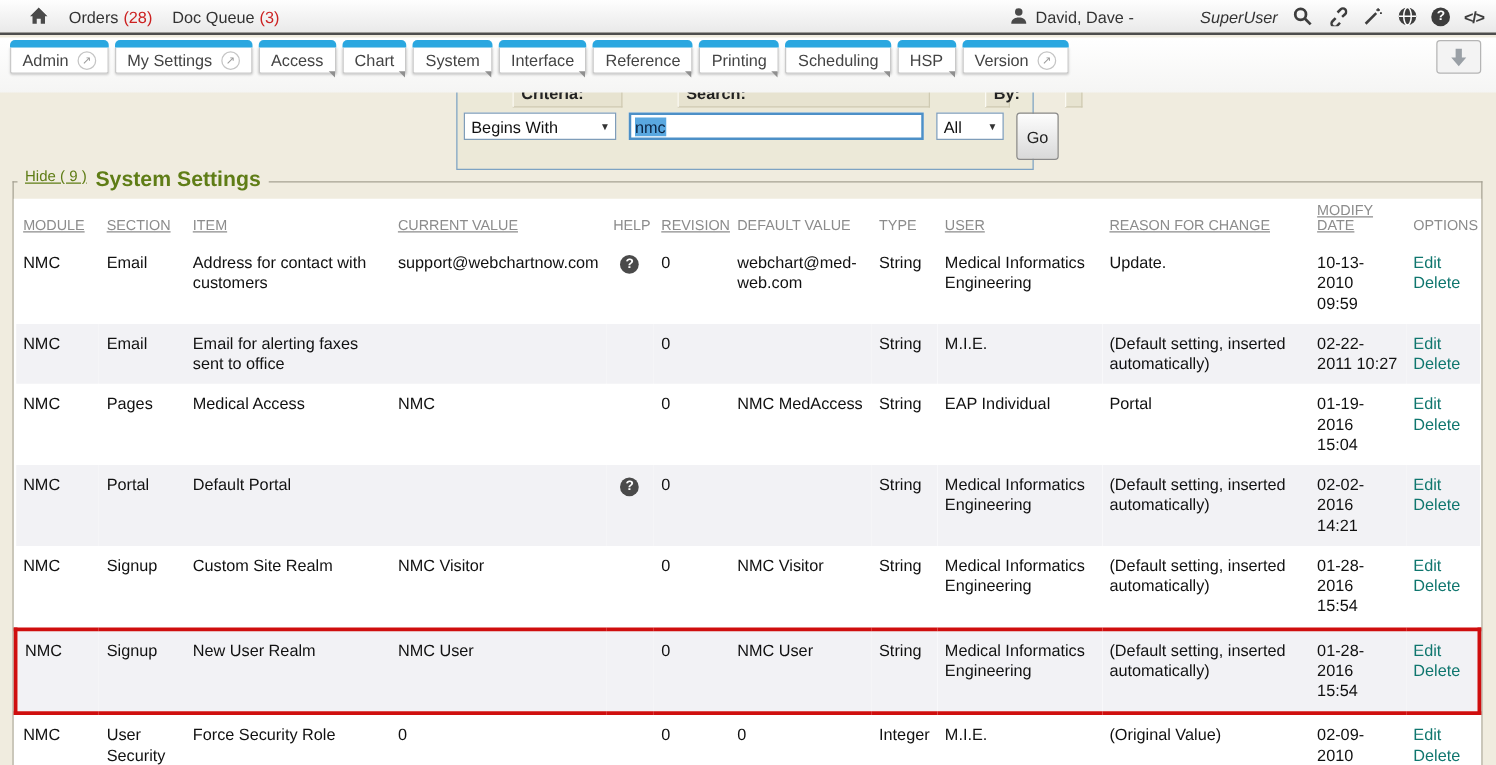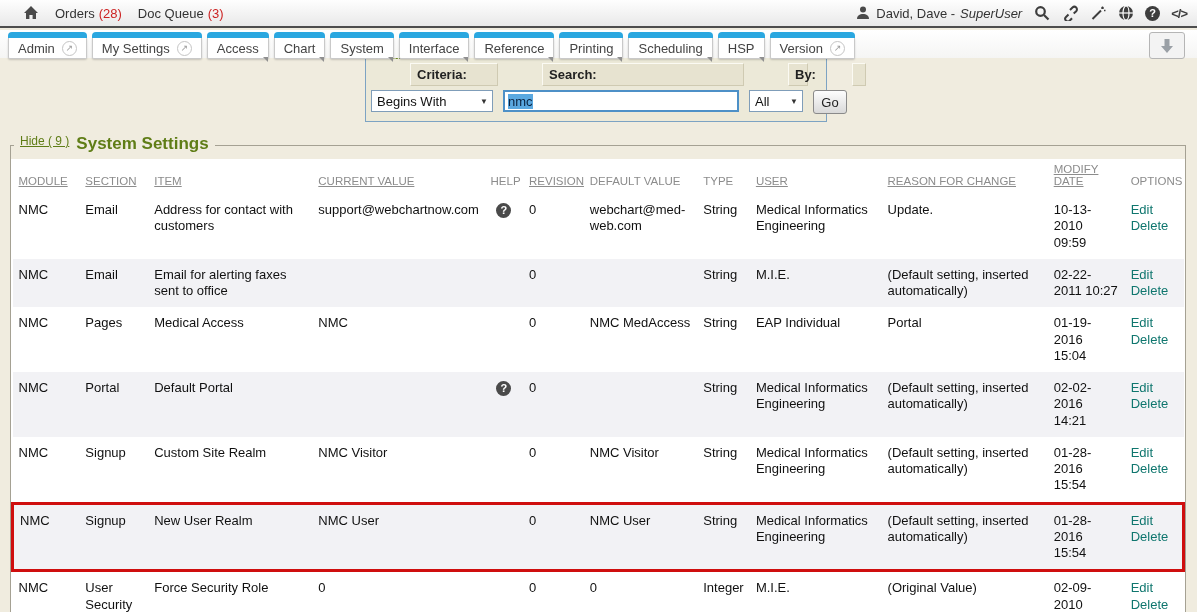--- a/index.html
+++ b/index.html
@@ -18,29 +18,29 @@
     display:flex; align-items:center; z-index:5;
     font-size:13px; color:#333;
   }
   .topbar-left { display:flex; align-items:center; gap:16px; padding-left:22px; }
   .topbar-right { margin-left:auto; display:flex; align-items:center; gap:11px; padding-right:10px; }
   .tb-link { display:flex; gap:4px; cursor:pointer; }
   .tb-count { color:#c22; }
   .icon { width:17px; height:17px; display:inline-flex; align-items:center; justify-content:center; }
   .icon svg { width:16px; height:16px; }
   .username { display:flex; align-items:center; gap:5px; color:#333; }
-  .username .role { font-style:italic; }
+  .username .role { font-style:italic;margin-left:48px; }
   .help-circle {
     width:15px; height:15px; border-radius:50%; background:#3d3d3d; color:#fff;
     font-size:11px; font-weight:bold; display:inline-flex; align-items:center; justify-content:center;
   }
   .code-glyph { font-weight:bold; font-size:13px; color:#3d3d3d; letter-spacing:-1px; }
   
   .tabbar {
-    position:absolute; top:30px; left:0; width:100%; height:28px;
+    position:absolute; top:30px; left:0; width:100%; height:44px;
     background:linear-gradient(#ffffff,#f5f5f4);
     display:flex; gap:5px; padding:8px 0 0 8px; z-index:3;
   }
   .tab {
     position:relative; height:21px; background:#fff;
     border:1px solid #c9c9c9; border-top:none;
     border-radius:0 0 2px 2px;
     display:inline-flex; align-items:center; padding:0 9px;
     font-size:13px; color:#444; cursor:pointer;
     box-shadow:0 1px 2px rgba(0,0,0,.18);
@@ -79,21 +79,21 @@
     display:flex; align-items:center; justify-content:space-between;
     font-size:13px; padding:0 4px 0 5px; cursor:pointer;
   }
   .fake-select .caret { font-size:8px; color:#333; }
   .fake-input {
     height:22px; background:#fff; border:2px solid #4d90c7;
     display:flex; align-items:center; font-size:13px; padding:0 3px; cursor:text;
   }
   .fake-input .sel { background:#5aa8e0; color:#0a2240; }
   .go-btn {
-    height:24px; min-width:34px; font-size:13px; color:#222;
+    height:38px; min-width:34px; font-size:13px; color:#222;
     background:linear-gradient(#fdfdfd,#d9d9d9);
     border:1px solid #8a8a8a; border-radius:3px; padding:0 7px; cursor:pointer;
   }
   
   .settings-fieldset {
     position:absolute; left:10px; right:11px; top:145px; height:600px;
     border:1px solid #a5a193; border-bottom:none;
   }
   .settings-legend {
     position:absolute; top:-12px; left:3px; background:#f0ecdf; padding:0 6px;

